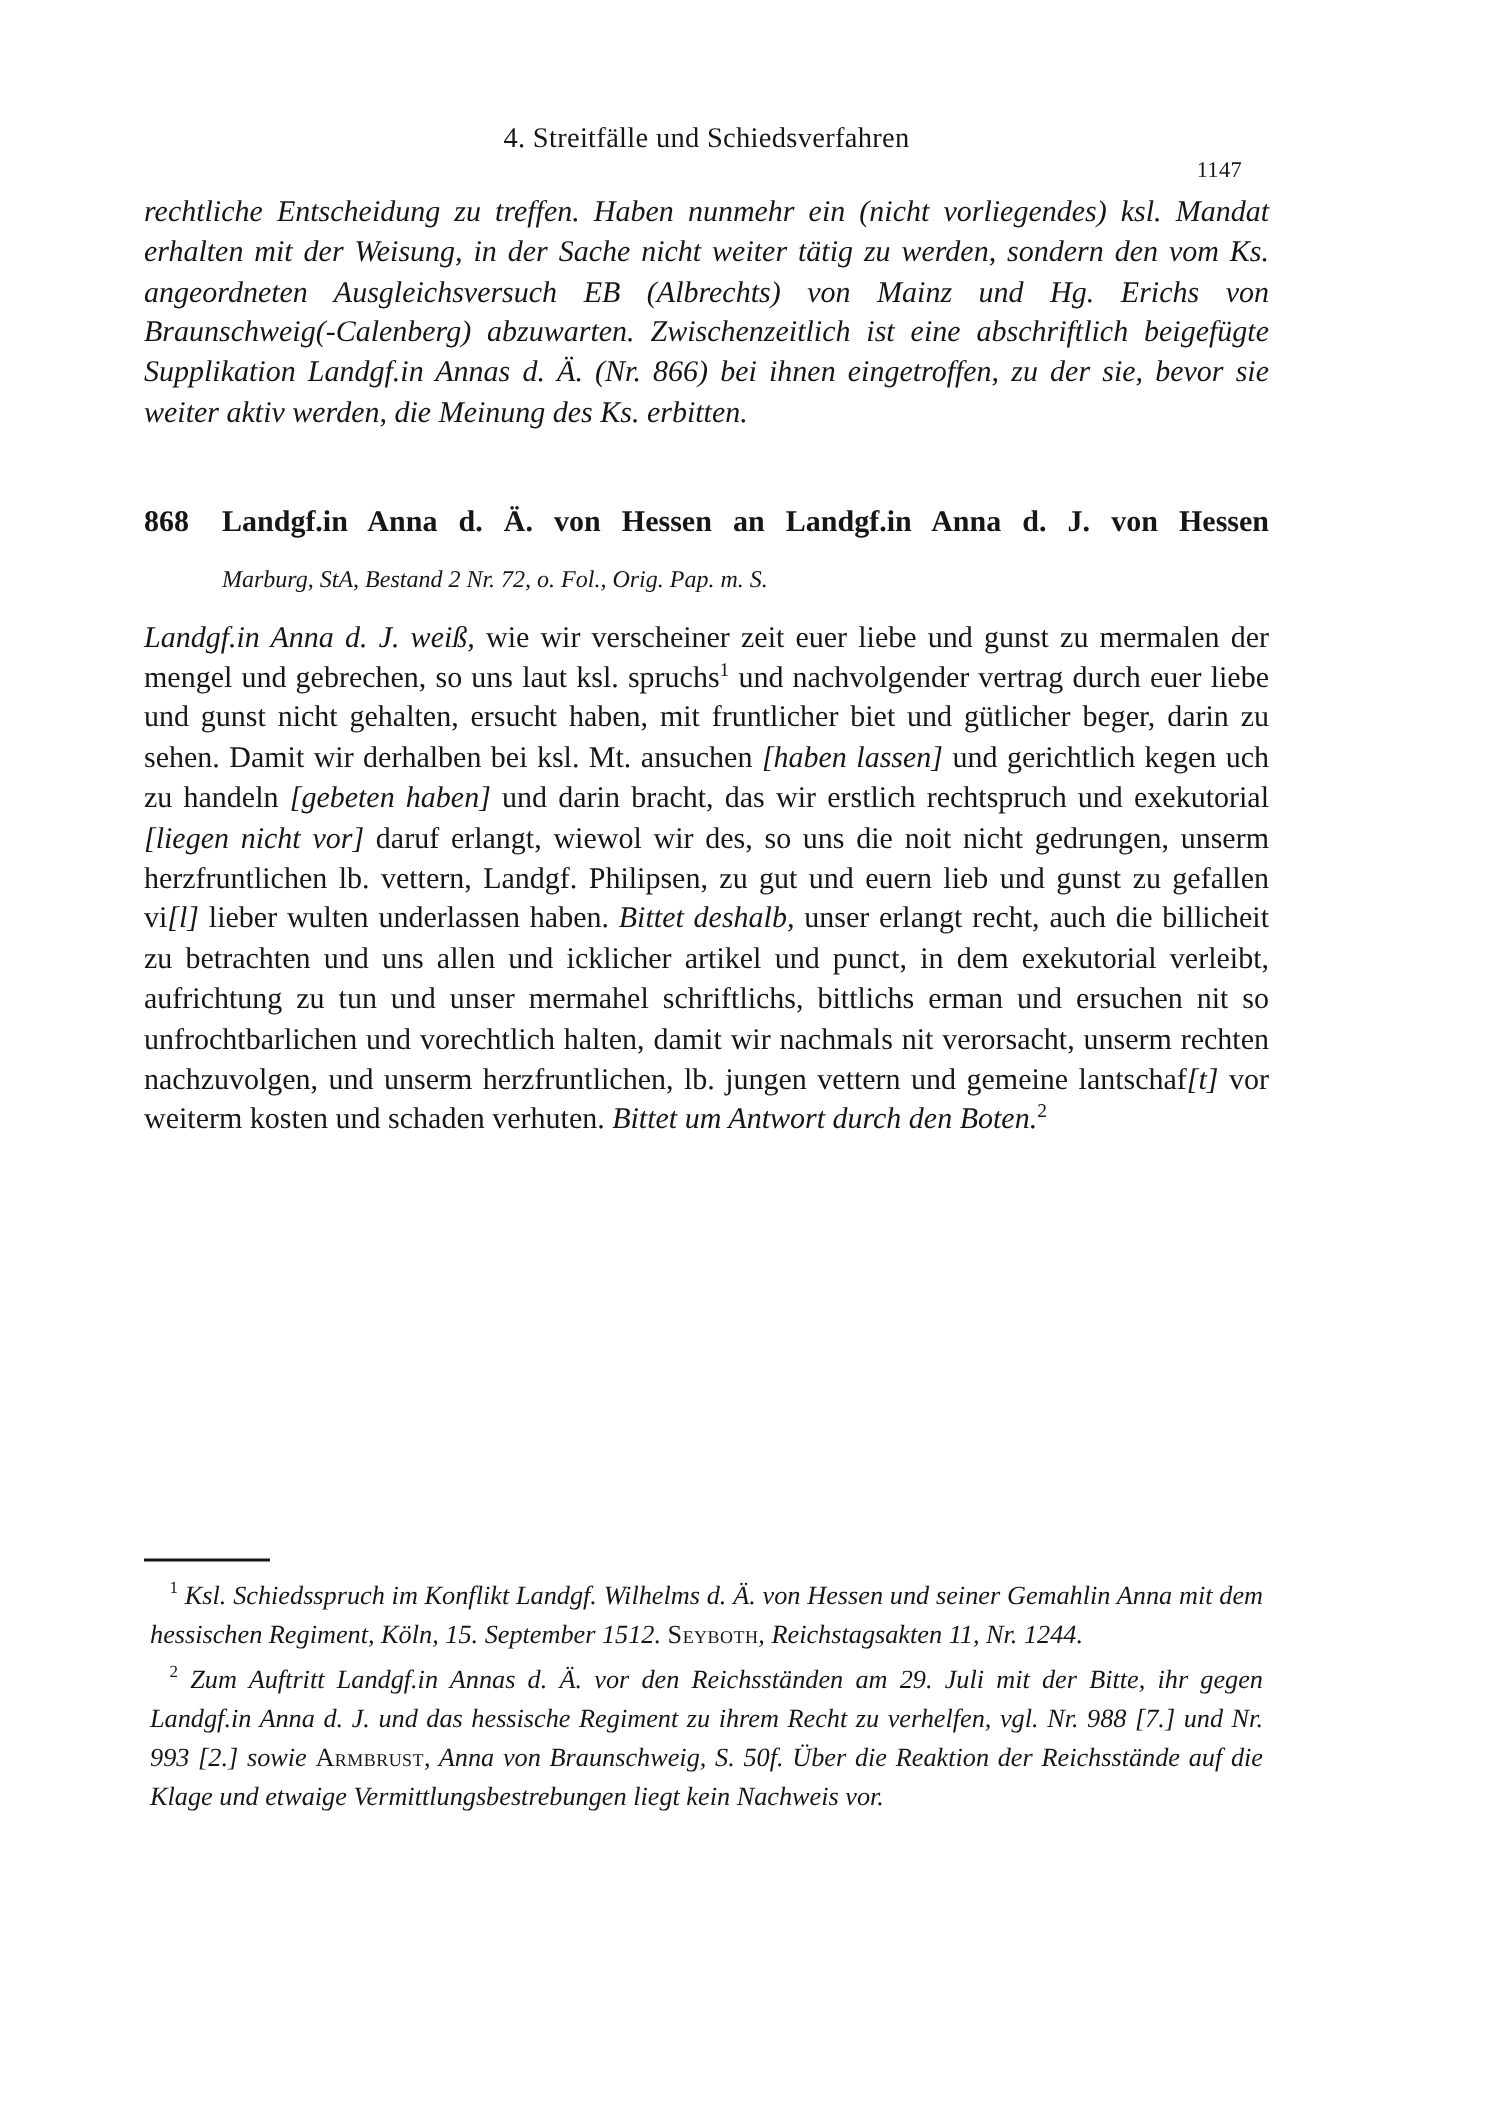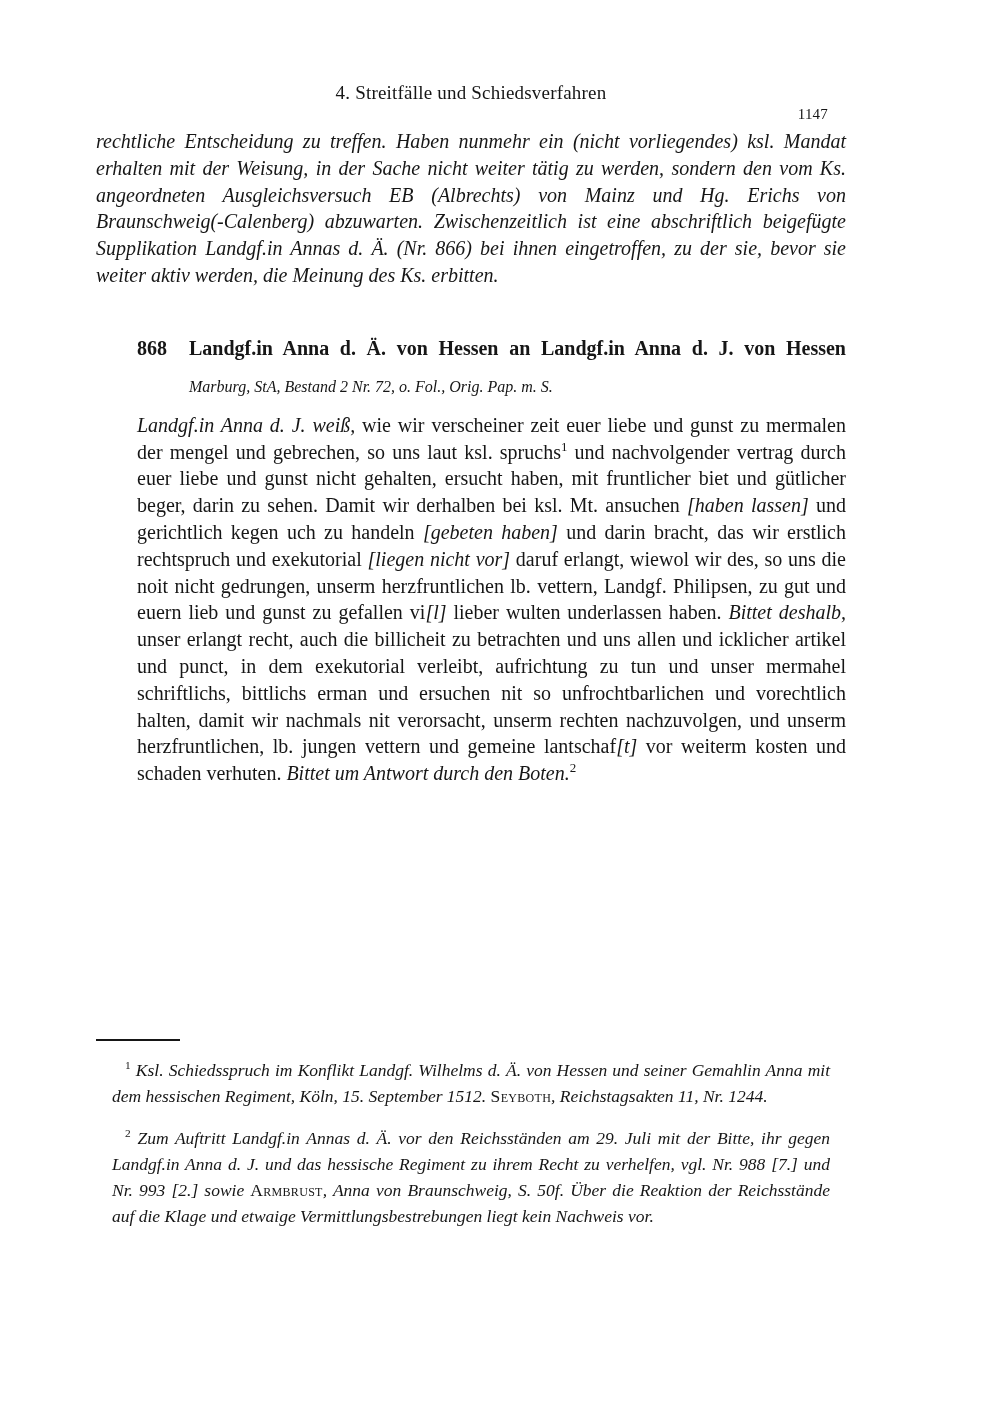--- a/index.html
+++ b/index.html
@@ -43,21 +43,21 @@
   }
   
   .intro {
     margin: 20px 0 0 0;
     font-style: italic;
     font-size: 20px;
     line-height: 26.8px;
     text-align: justify;
   }
   
-  .entry { margin-top: 45px; margin-left: 41px; }
+  .entry { margin-top: 45px; }
   .entry-heading {
     position: relative;
     padding-left: 52px;
     font-weight: bold;
     font-size: 20px;
     line-height: 29px;
   }
   .entry-number {
     position: absolute;
     left: 0;
@@ -91,21 +91,21 @@
     top: 1039px;
     width: 750px;
   }
   .fn-rule {
     width: 84px;
     height: 0;
     border-top: 2px solid #161616;
     margin: 0 0 9px 0;
   }
   .footnote {
-    margin: 16px;
+    margin: 4px;
     font-size: 17.5px;
     line-height: 26px;
     text-align: justify;
     font-style: italic;
     text-indent: 13px;
   }
   
   .it { font-style: italic; }
   .rm { font-style: normal; }
   .sc { font-style: normal; font-variant: small-caps; letter-spacing: 0.3px; }

